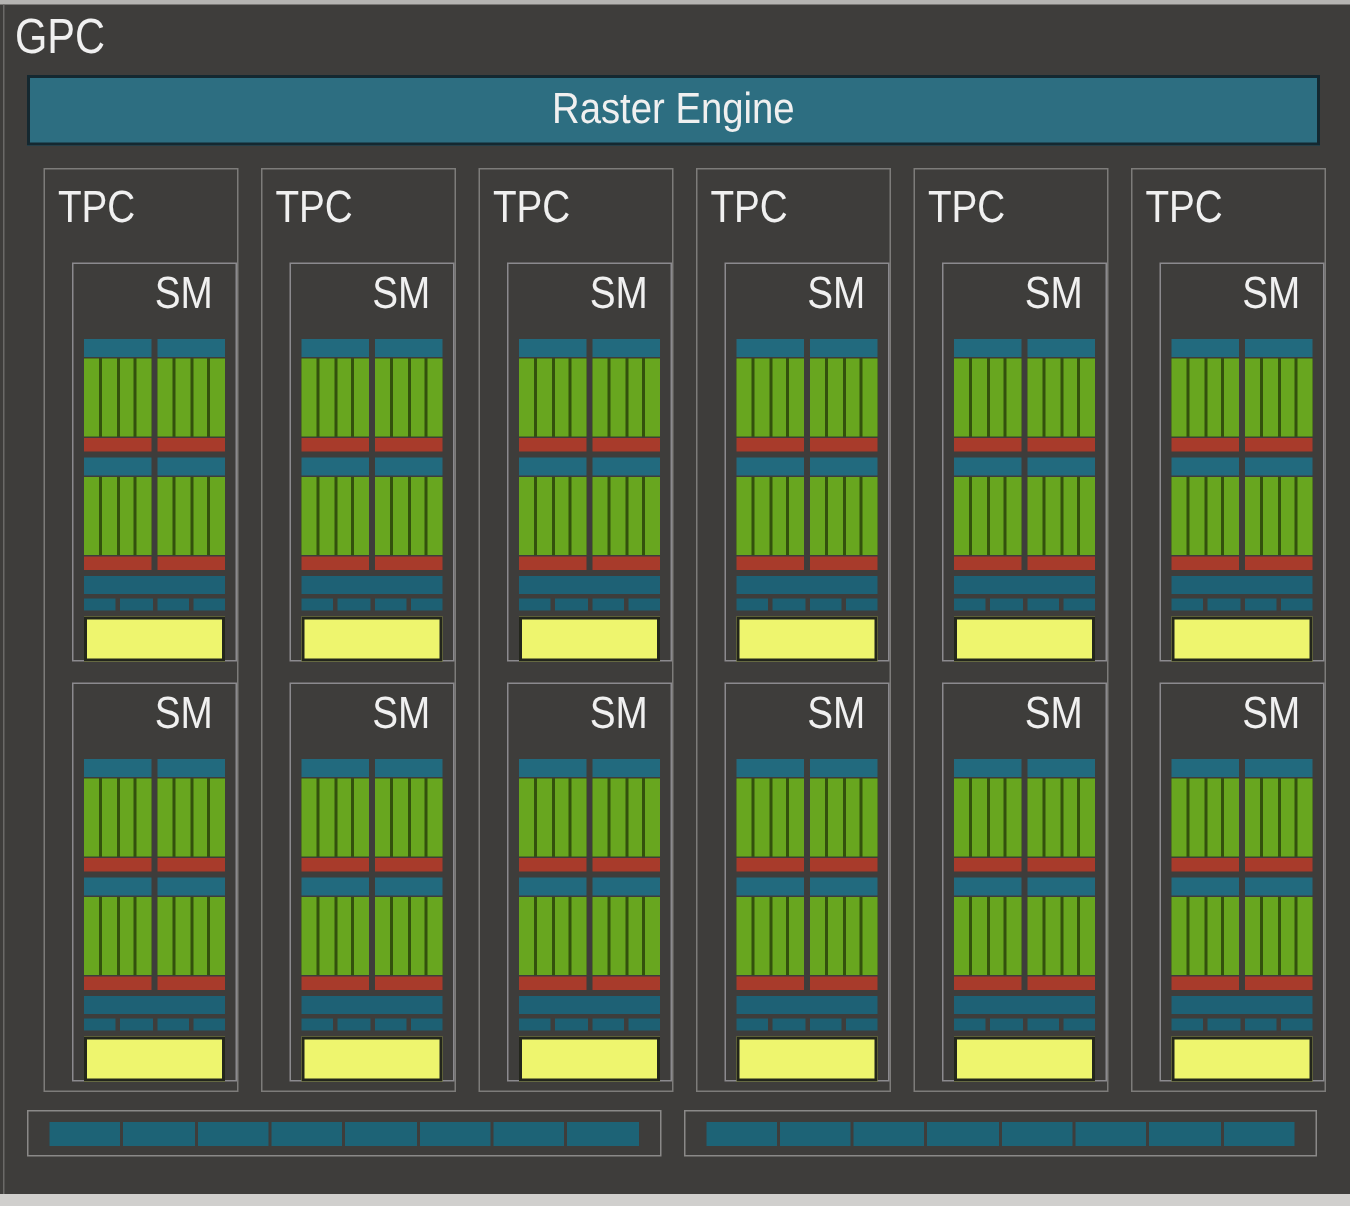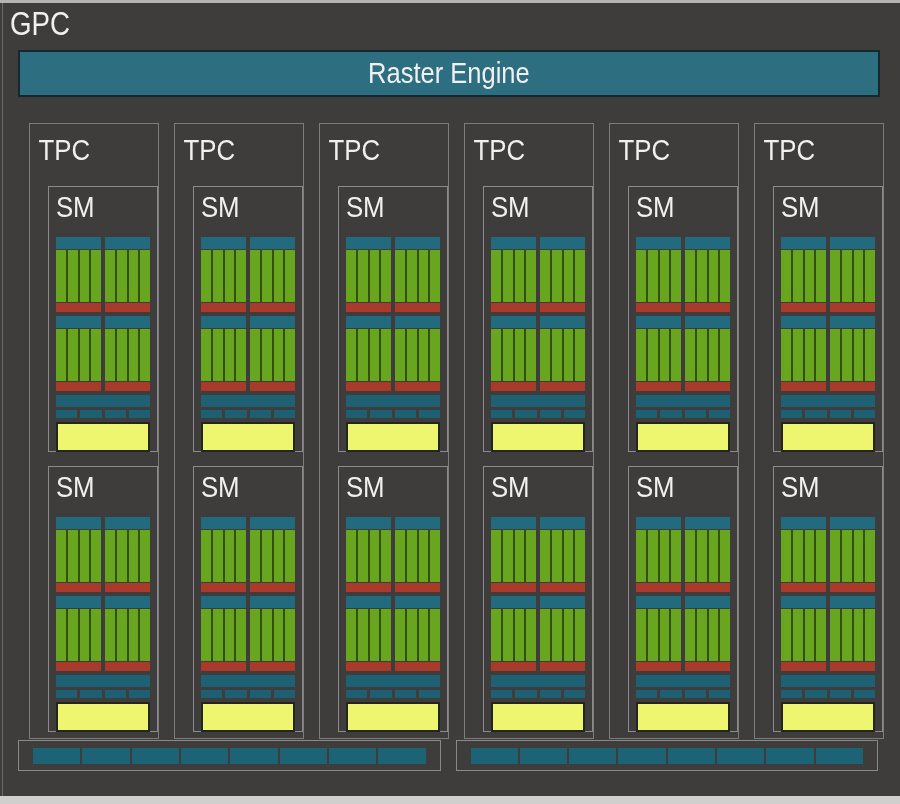--- a/index.html
+++ b/index.html
@@ -28,39 +28,40 @@
     border: 2px solid var(--raster-border);
     display: flex; align-items: center; justify-content: center; text-align: center;
   }
   .raster-label {
     font-size: 29px; color: var(--label-text);
     transform: scaleX(0.88); transform-origin: 50% 50%;
     white-space: nowrap;
   }
 
   .tpc-row {
-    position: absolute; top: 123px; left: 17px;
+    position: absolute; top: 112px; left: 17px;
     width: 855px; height: 616px;
     display: flex; gap: 15px; padding-left: 12px;
   }
   .tpc {
     flex: 1;
     border: 1px solid var(--tpc-border);
     box-sizing: border-box;
   }
   .tpc-label {
     font-size: 30px; color: var(--label-text);
     padding: 9px 0 0 10px; height: 62px; box-sizing: border-box;
     transform: scaleX(0.86); transform-origin: 0 50%;
     white-space: nowrap;
   }
   .sm {
     border: 1px solid var(--sm-border);
     height: 264px;
     margin: 0 0 14px 18px;
+    text-align: right;
   }
   .sm-label {
     font-size: 30px; color: var(--label-text);
     padding: 3px 0 0 8px; height: 50px; box-sizing: border-box;
     transform: scaleX(0.86); transform-origin: 0 50%;
     white-space: nowrap;
   }
   .sm-content { padding: 0 7px; }
 
   .pblock { display: flex; gap: 4px; margin-bottom: 4px; }

